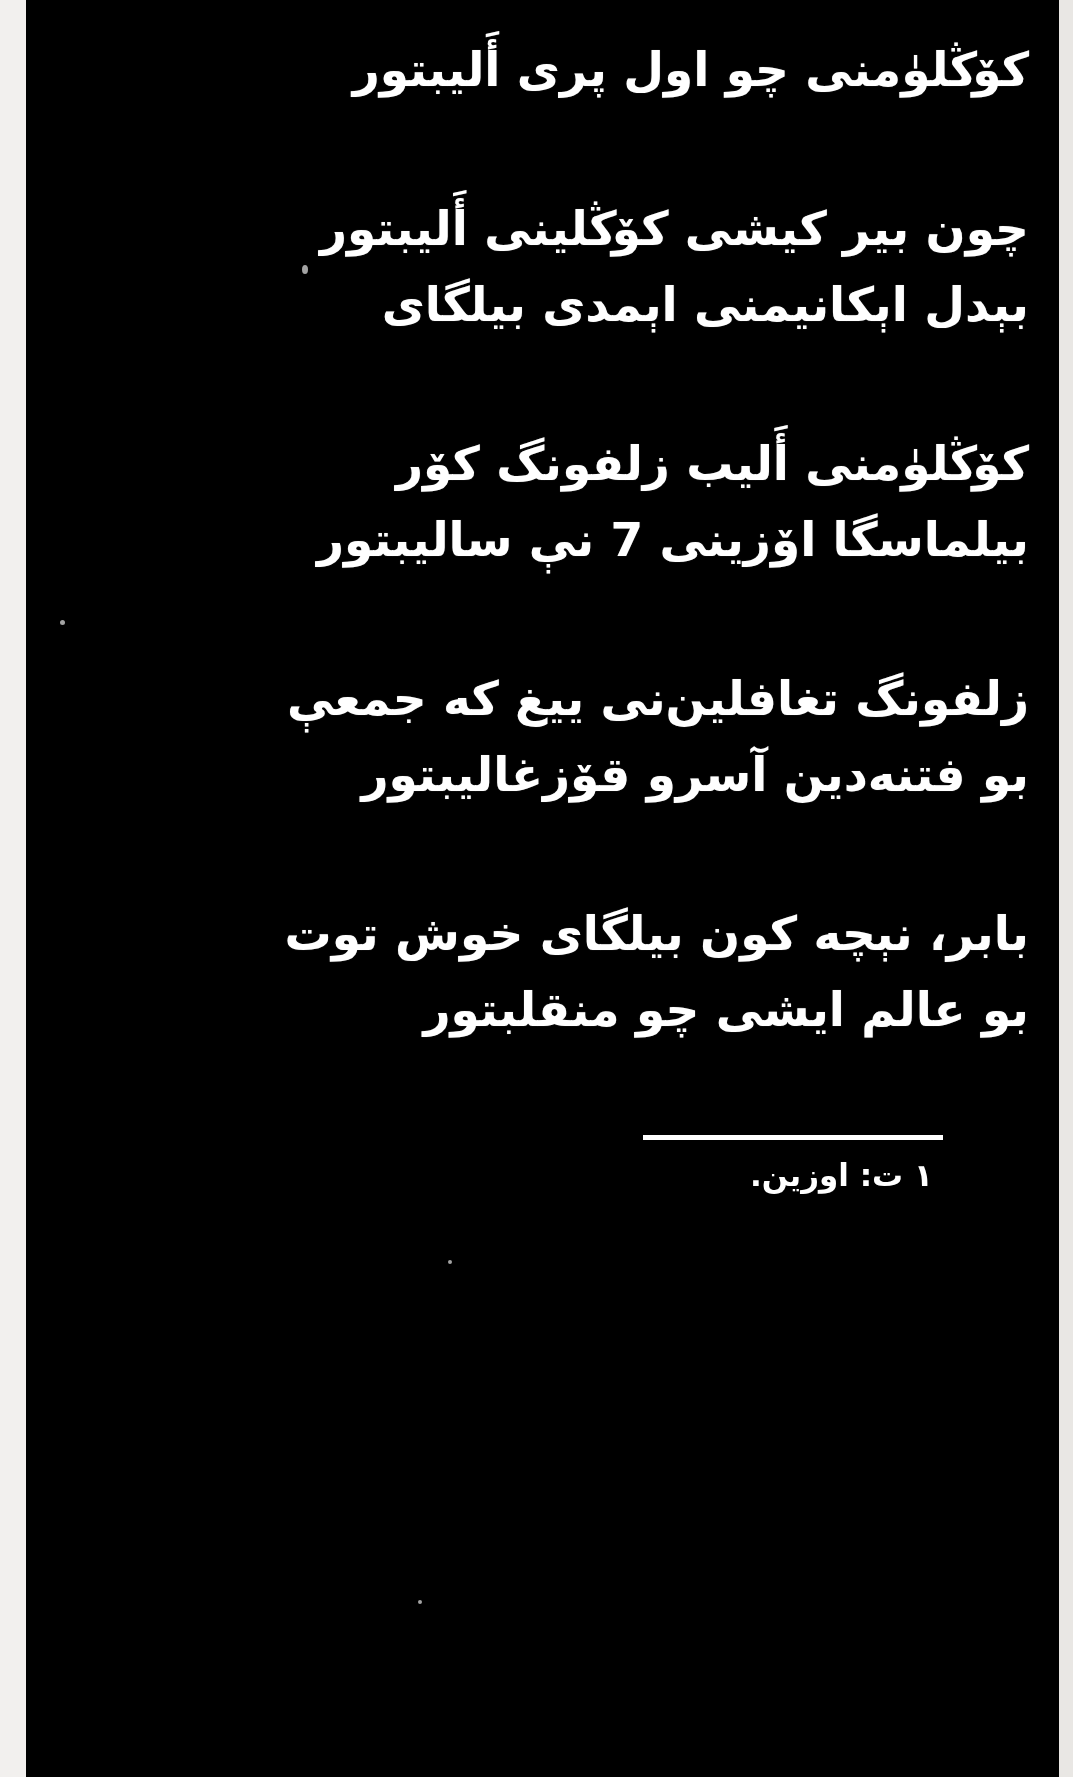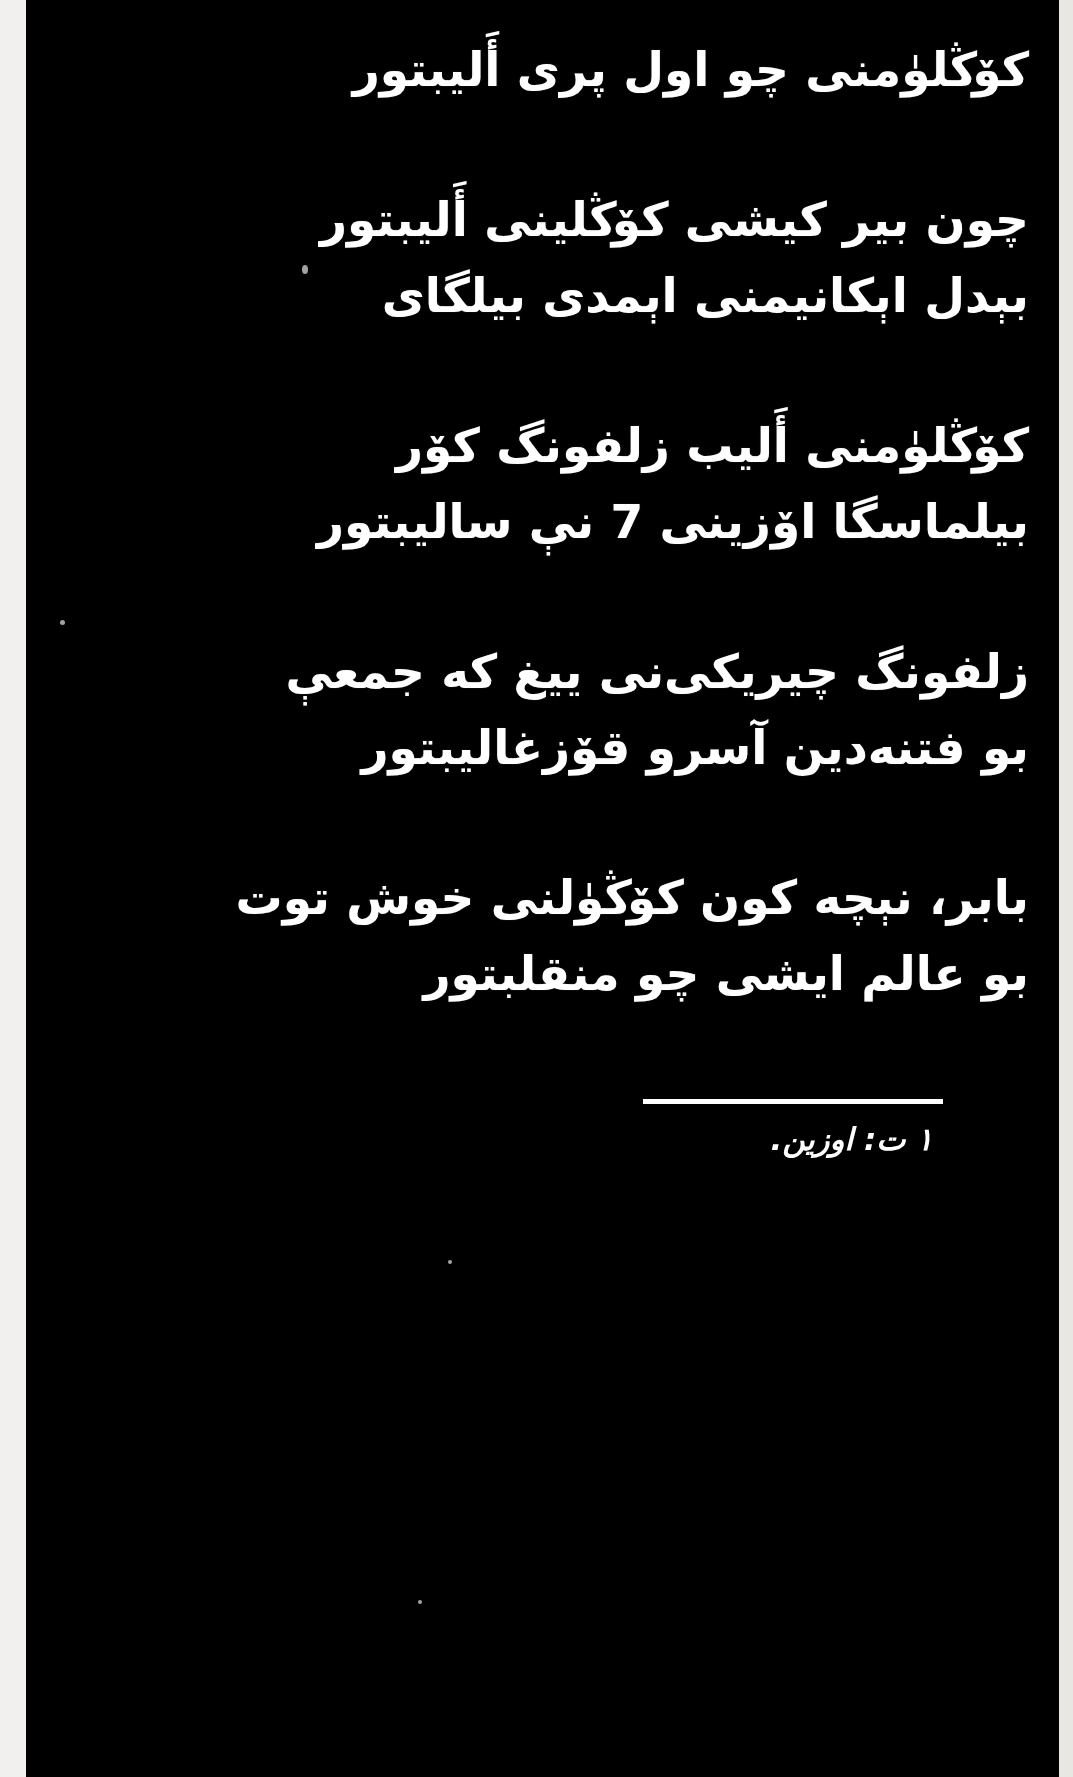--- a/index.html
+++ b/index.html
@@ -34,21 +34,21 @@
     bottom: 0;
     background: #000000;
     padding: 34px 30px 20px 30px;
     box-sizing: border-box;
     direction: rtl;
   }
 
   .poem {
     display: flex;
     flex-direction: column;
-    gap: 5px;
+    gap: 14px;
   }
 
   .stanza {
     margin-bottom: 74px;
   }
   .stanza:last-of-type { margin-bottom: 30px; }
 
   .line {
     color: #ffffff;
     font-size: 47px;
@@ -69,21 +69,20 @@
     margin: 60px 86px 14px 0;
   }
 
   .footnote {
     color: #ffffff;
     font-size: 31px;
     line-height: 1.4;
     text-align: right;
     padding-right: 96px;
     font-weight: 600;
-    font-style: italic;
   }
 
   
   .speck {
     position: absolute;
     background: #d9d9d9;
     border-radius: 50%;
     opacity: 0.75;
   }
 </style>
@@ -107,26 +106,26 @@
         <div class="line">چون بير كيشى كۆڭلينى أَليبتور</div>
         <div class="line">بېدل اېكانيمنى اېمدى بيلگاى</div>
       </div>
 
       <div class="stanza">
         <div class="line">كۆڭلۈمنى أَليب زلفونگ كۆر</div>
         <div class="line">بيلماسگا اۆزينى 7 نې ساليبتور</div>
       </div>
 
       <div class="stanza">
-        <div class="line">زلفونگ چيريكى‌نى ييغ كه جمعې</div>
+        <div class="line">زلفونگ تغافلين‌نى ييغ كه جمعې</div>
         <div class="line">بو فتنه‌دين آسرو قۆزغاليبتور</div>
       </div>
 
       <div class="stanza">
-        <div class="line">بابر، نېچه كون كۆڭۈلنى خوش توت</div>
+        <div class="line">بابر، نېچه كون بيلگاى خوش توت</div>
         <div class="line">بو عالم ايشى چو منقلبتور</div>
       </div>
 
     </div>
 
     <div class="footnote-rule"></div>
 
     <div class="footnote">
       <span>١</span>
       <span>ت: اوزين.</span>

